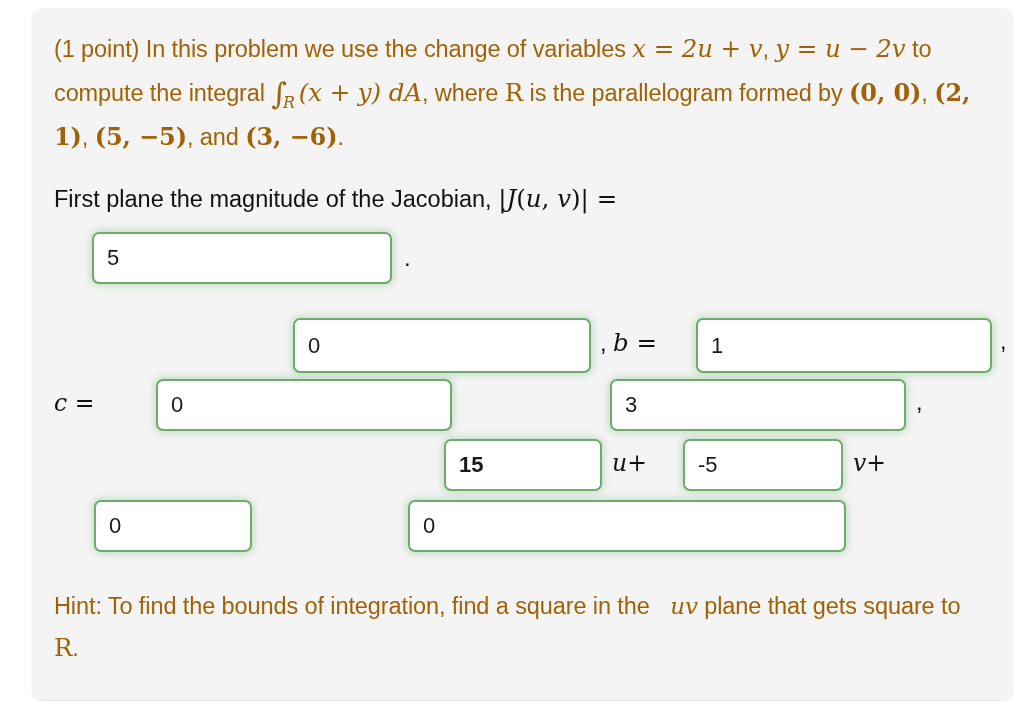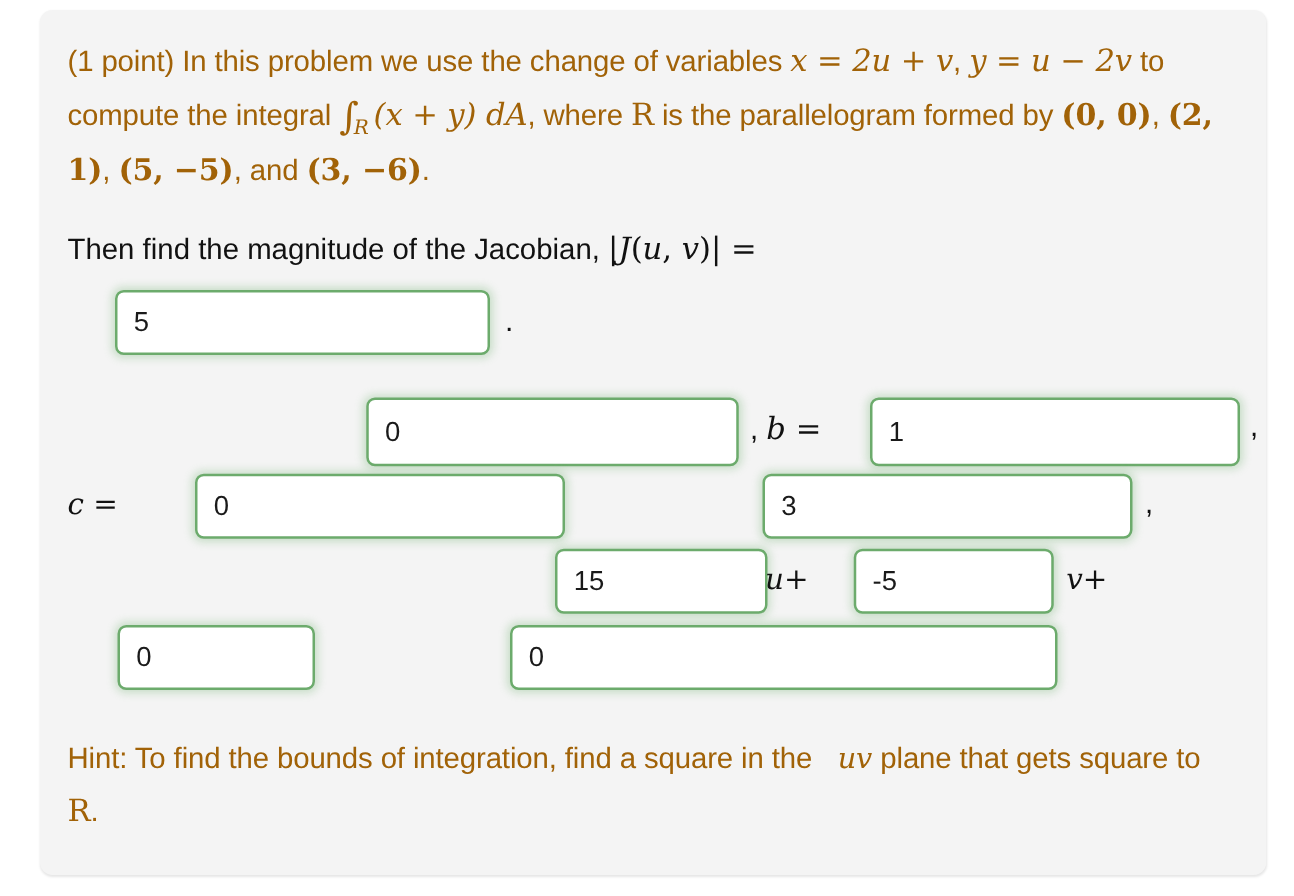--- a/index.html
+++ b/index.html
@@ -92,21 +92,21 @@
     line-height: normal;
   }
   .answer-input::placeholder { color: #9a9a9a; }
 
   
   #input-jacobian { left: 60px;  top: 224px; width: 300px; height: 52px; }
   #input-a        { left: 261px; top: 310px; width: 298px; height: 55px; }
   #input-b        { left: 664px; top: 310px; width: 296px; height: 55px; }
   #input-c        { left: 124px; top: 371px; width: 296px; height: 52px; }
   #input-d        { left: 578px; top: 371px; width: 296px; height: 52px; }
-  #input-coef-u   { left: 412px; top: 431px; width: 170px; height: 52px; }
+  #input-coef-u   { left: 412px; top: 431px; width: 158px; height: 52px; font-weight: bold; }
   #input-coef-v   { left: 651px; top: 431px; width: 160px; height: 52px; }
   #input-const    { left: 62px;  top: 492px; width: 158px; height: 52px; }
   #input-result   { left: 376px; top: 492px; width: 438px; height: 52px; }
 
   
   .lbl {
     position: absolute;
     font-size: 23.5px;
     white-space: nowrap;
     color: #111;
@@ -196,21 +196,21 @@
       <span class="m"><span class="intgl">∫</span><span class="sub">R</span>(<span class="m">x</span> + <span class="m">y</span>) <span class="m">dA</span></span><span>, where</span>
       <span class="mr">R</span>
       <span>is the parallelogram formed by</span>
       <span class="mb">(0, 0)</span>,
       <span class="mb">(2, 1)</span>,
       <span class="mb">(5, −5)</span>,
       <span>and</span>
       <span class="mb">(3, −6)</span><span>.</span>
     </div>
 
-    <div id="jacobian-prompt"><span>Then find the magnitude of the Jacobian,</span>
+    <div id="jacobian-prompt"><span>First plane the magnitude of the Jacobian,</span>
       <span class="mr">|<span class="m">J</span>(<span class="m">u</span>, <span class="m">v</span>)| =</span>
     </div>
 
     <input id="input-jacobian" class="answer-input" type="text" value="5" style="">
 
     <span id="period-jacobian" class="lbl">.</span>
 
 
     <input id="input-a" class="answer-input" type="text" value="0" style="">
 

